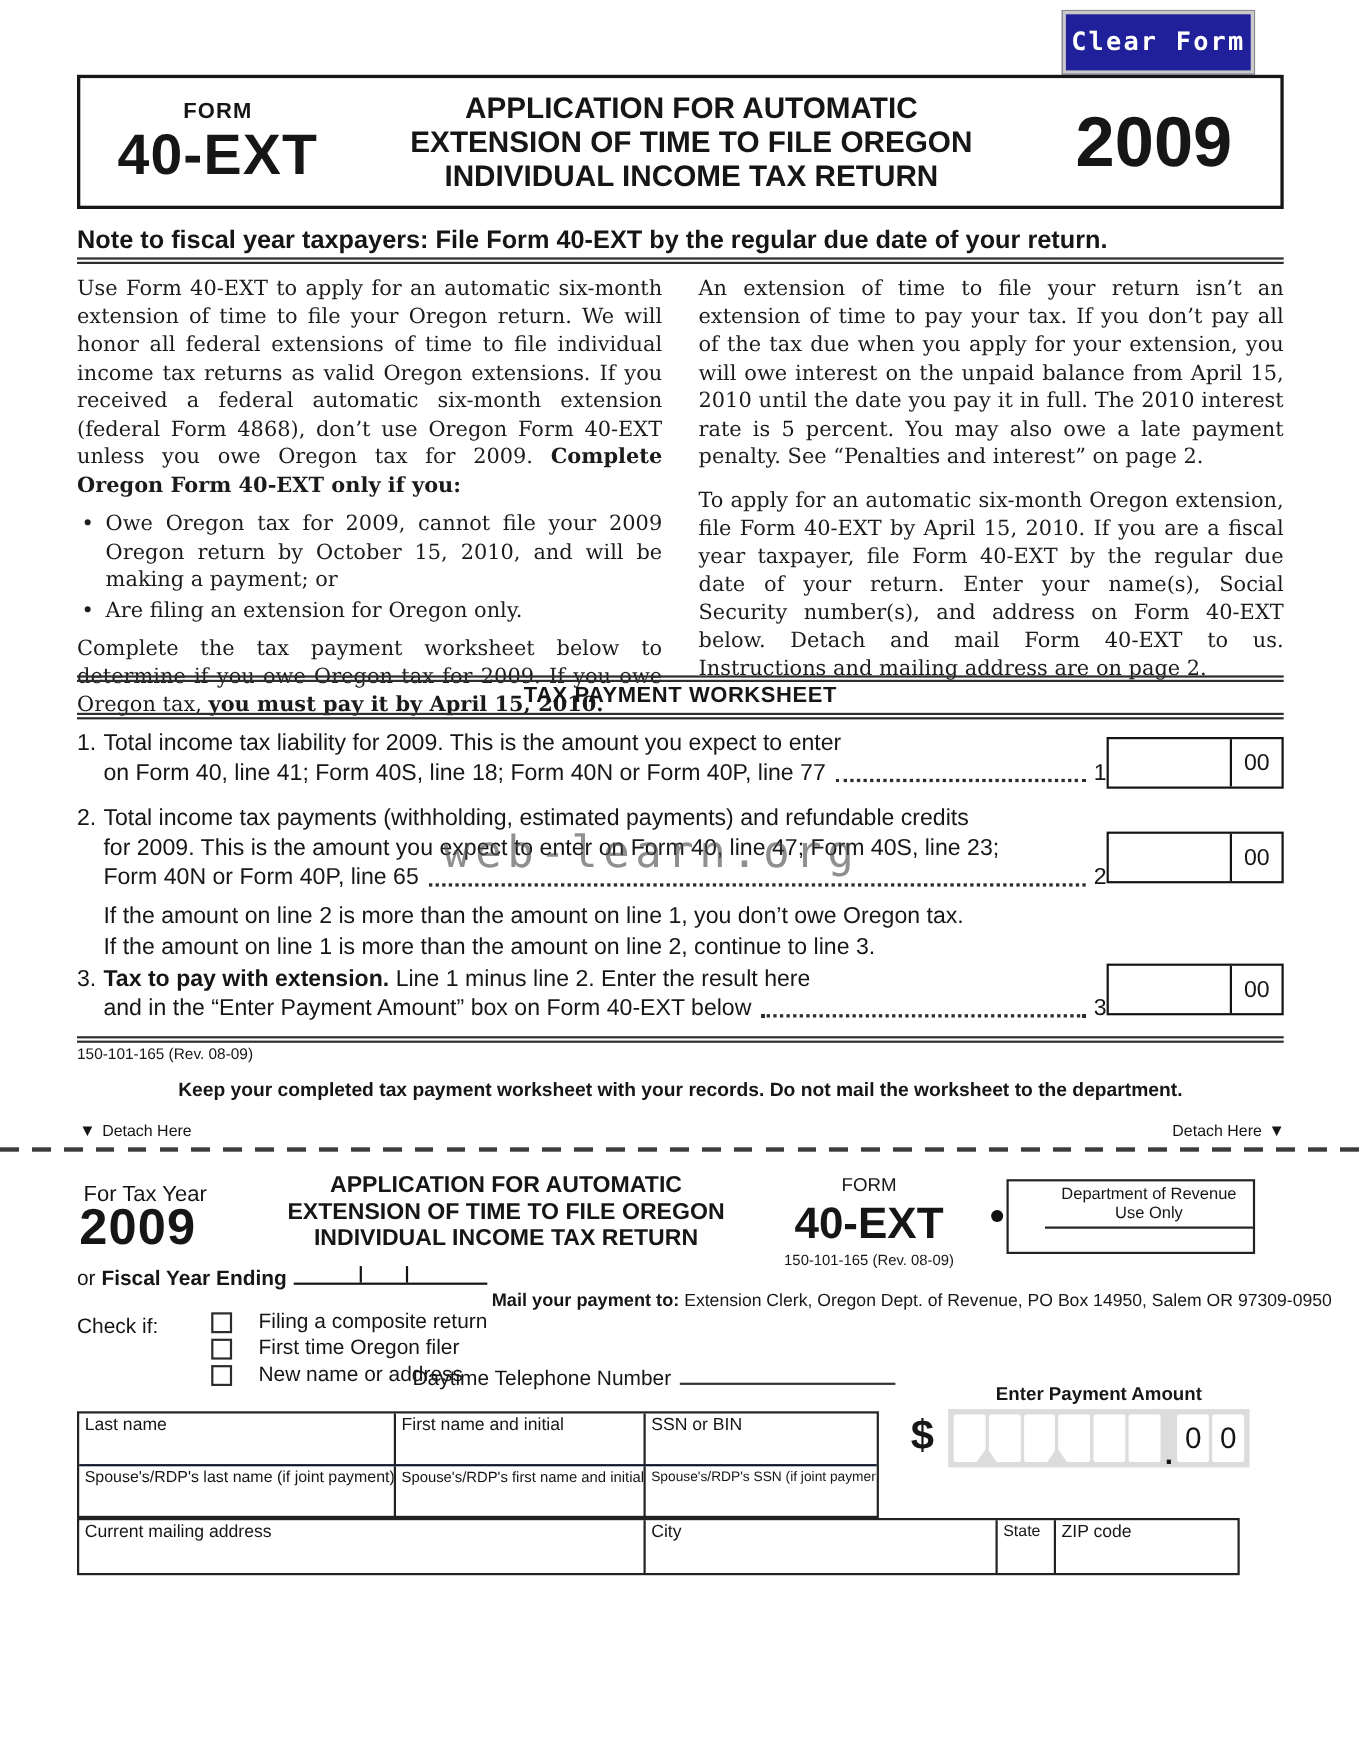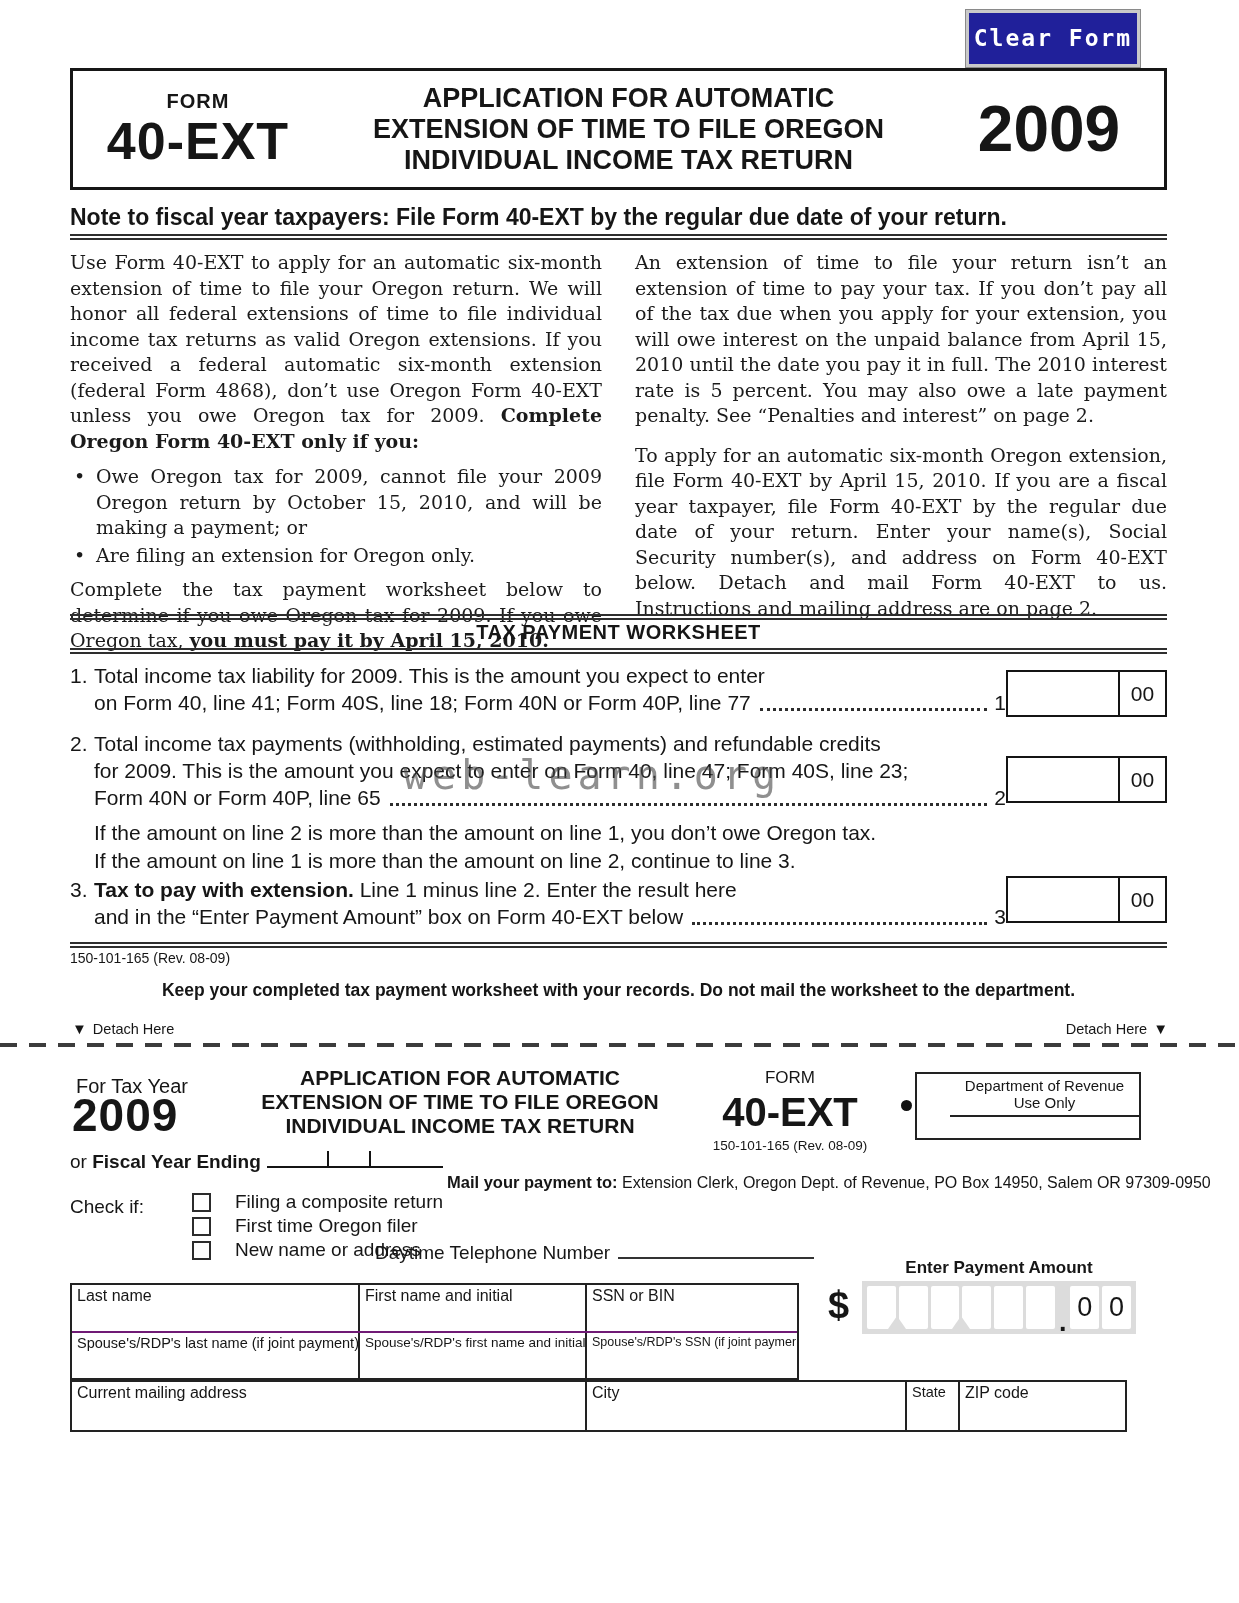--- a/index.html
+++ b/index.html
@@ -104,21 +104,21 @@
               align-items:center; justify-content:center; font-size:27px; }
   .pay-dot { align-self:flex-end; font-size:27px; font-weight:bold; line-height:14px; margin:0 1px; }
   .notch { position:absolute; bottom:5px; width:0; height:0;
            border-left:9px solid transparent; border-right:9px solid transparent;
            border-bottom:13px solid #dcdcdc; }
 
   
   .ntable { position:absolute; left:70px; top:1283px; width:729px; height:97px;
             border:2.5px solid #222; background:#fff; }
   .nrow { display:flex; height:48px; }
-  .nrow.first { border-bottom:2px solid #701a75; }
+  .nrow.first { border-bottom:2px solid #0f172a; }
   .ncell { border-right:2px solid #222; padding:2px 5px; font-size:16px; overflow:hidden; white-space:nowrap; }
   .ncell.end { border-right:none; }
   .atable { position:absolute; left:70px; top:1380px; width:1057px; height:52px;
             border:2.5px solid #222; background:#fff; display:flex; }
   .acell { border-right:2px solid #222; padding:2px 5px; font-size:16px; overflow:hidden; white-space:nowrap; }
   .acell.end { border-right:none; }
 </style>
 </head>
 <body>
 

